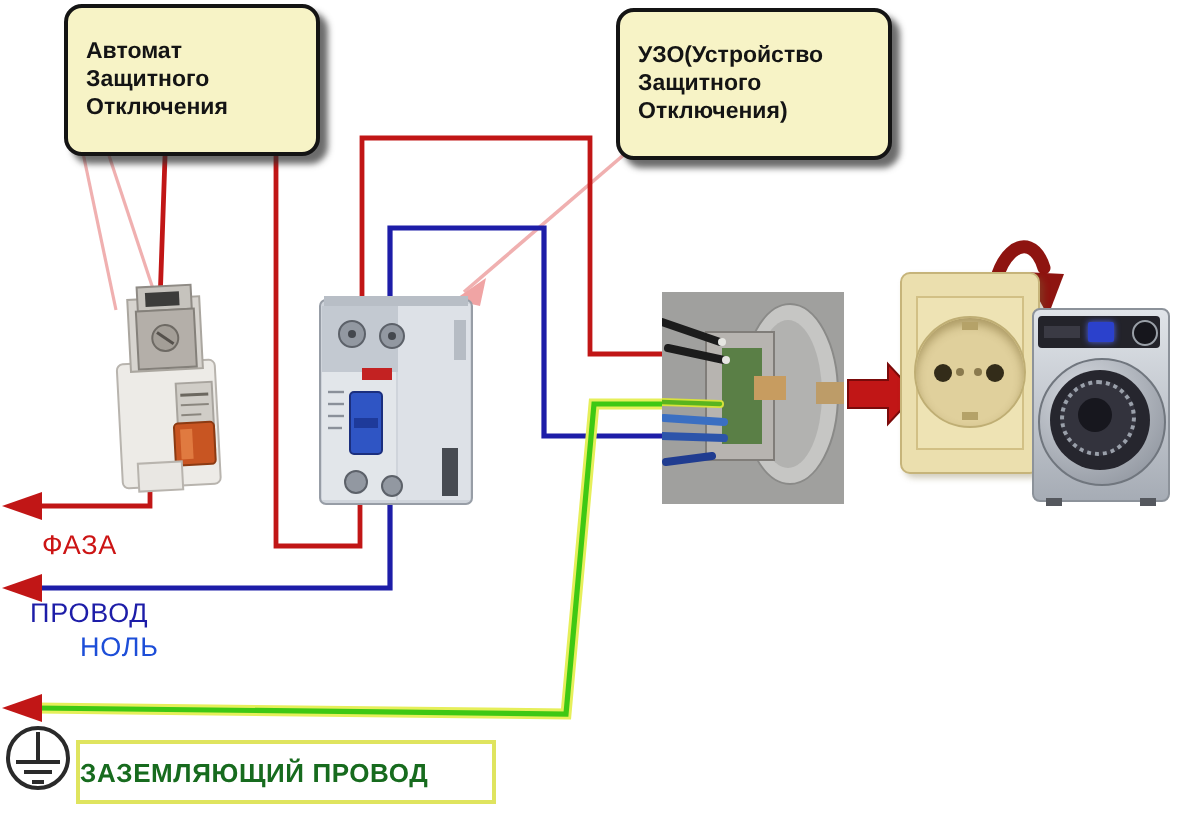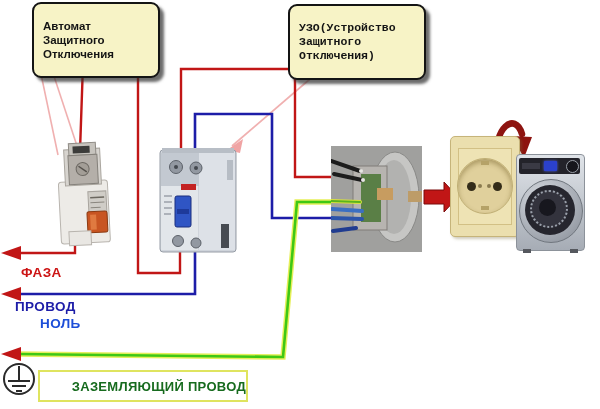--- a/index.html
+++ b/index.html
@@ -2,23 +2,23 @@
 <html><head>
 <meta charset="utf-8">
 <style>
   html,body{margin:0;padding:0;background:#fff;}
   .stage{position:relative;width:600px;height:409px;background:#ffffff;overflow:hidden;
          font-family:"Liberation Sans",sans-serif;}
   svg{position:absolute;left:0;top:0;}
   .callout{position:absolute;background:#f7f3c6;border:2px solid #141414;border-radius:9px;
            box-shadow:4px 4px 3px rgba(45,45,45,.7);font-weight:bold;font-size:11.5px;
            line-height:14px;color:#141414;padding:15px 9px;white-space:pre-line;}
-  .lbl{position:absolute;font-weight:bold;font-size:13.5px;letter-spacing:.4px;}
+  .lbl{position:absolute;font-weight:normal;font-size:13.5px;letter-spacing:.4px;}
   .ground-box{position:absolute;left:38px;top:370px;width:206px;height:28px;background:#fff;
-              border:2px solid #dfe45f;display:flex;align-items:center;justify-content:flex-end;
+              border:2px solid #dfe45f;display:flex;align-items:center;justify-content:flex-start;
               font-weight:bold;font-size:13px;letter-spacing:.3px;}
   
   .photo{position:absolute;left:331px;top:146px;width:91px;height:106px;background:#a0a09e;}
   
   .sockf{position:absolute;left:450px;top:136px;width:68px;height:99px;background:#ebdfae;
          border:1px solid #c6b47a;border-radius:5px;box-shadow:2px 2px 3px rgba(120,110,60,.35);}
   .sockf .inner{position:absolute;left:7px;top:11px;width:52px;height:75px;background:#eee3b4;
                 border:1px solid #d2c085;}
   .sockf .recess{position:absolute;left:6px;top:21px;width:54px;height:54px;border-radius:50%;
                  background:#e0d09c;border:1px solid #bfae74;box-shadow:inset 0 3px 5px rgba(110,92,35,.45);}
@@ -176,21 +176,21 @@
       <div class="ring2"></div>
       <div class="hub"></div>
     </div>
     <div class="foot" style="left:6px"></div>
     <div class="foot" style="right:6px"></div>
   </div>
 
   <div class="callout" style="left:32px;top:2px;width:106px;">Автомат
 Защитного
 Отключения</div>
-  <div class="callout" style="left:288px;top:4px;width:116px;font-family:Liberation Mono, monospace;">УЗО(Устройство
+  <div class="callout" style="left:308px;top:4px;width:116px;">УЗО(Устройство
 Защитного
 Отключения)</div>
 
   <div class="lbl" style="left:21px;top:265px;color:#cc1414;">ФАЗА</div>
   <div class="lbl" style="left:15px;top:299px;color:#1d1da8;">ПРОВОД</div>
   <div class="lbl" style="left:40px;top:316px;color:#1d4ed8;">НОЛЬ</div>
   <div class="ground-box" style="color:#176b1e;">
     <span>ЗАЗЕМЛЯЮЩИЙ ПРОВОД</span>
   </div>
 

